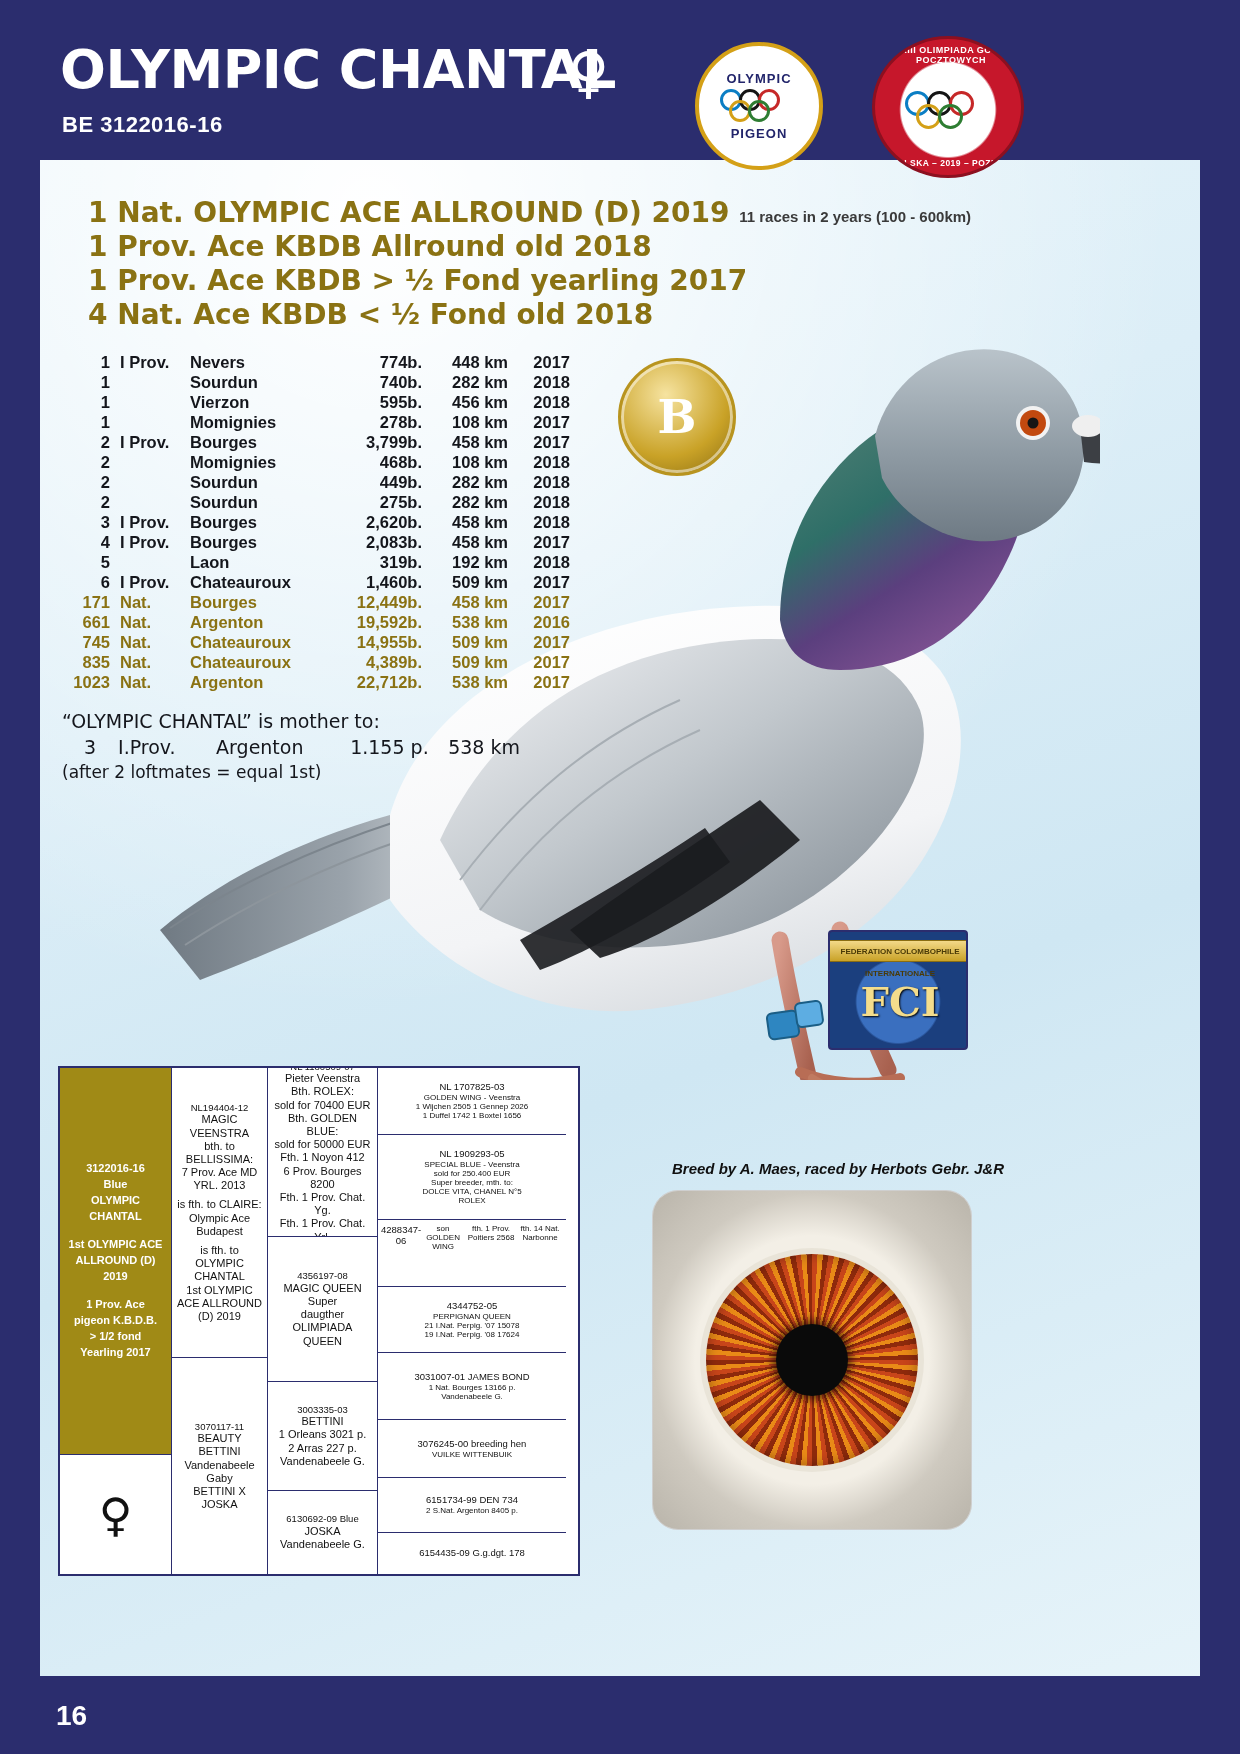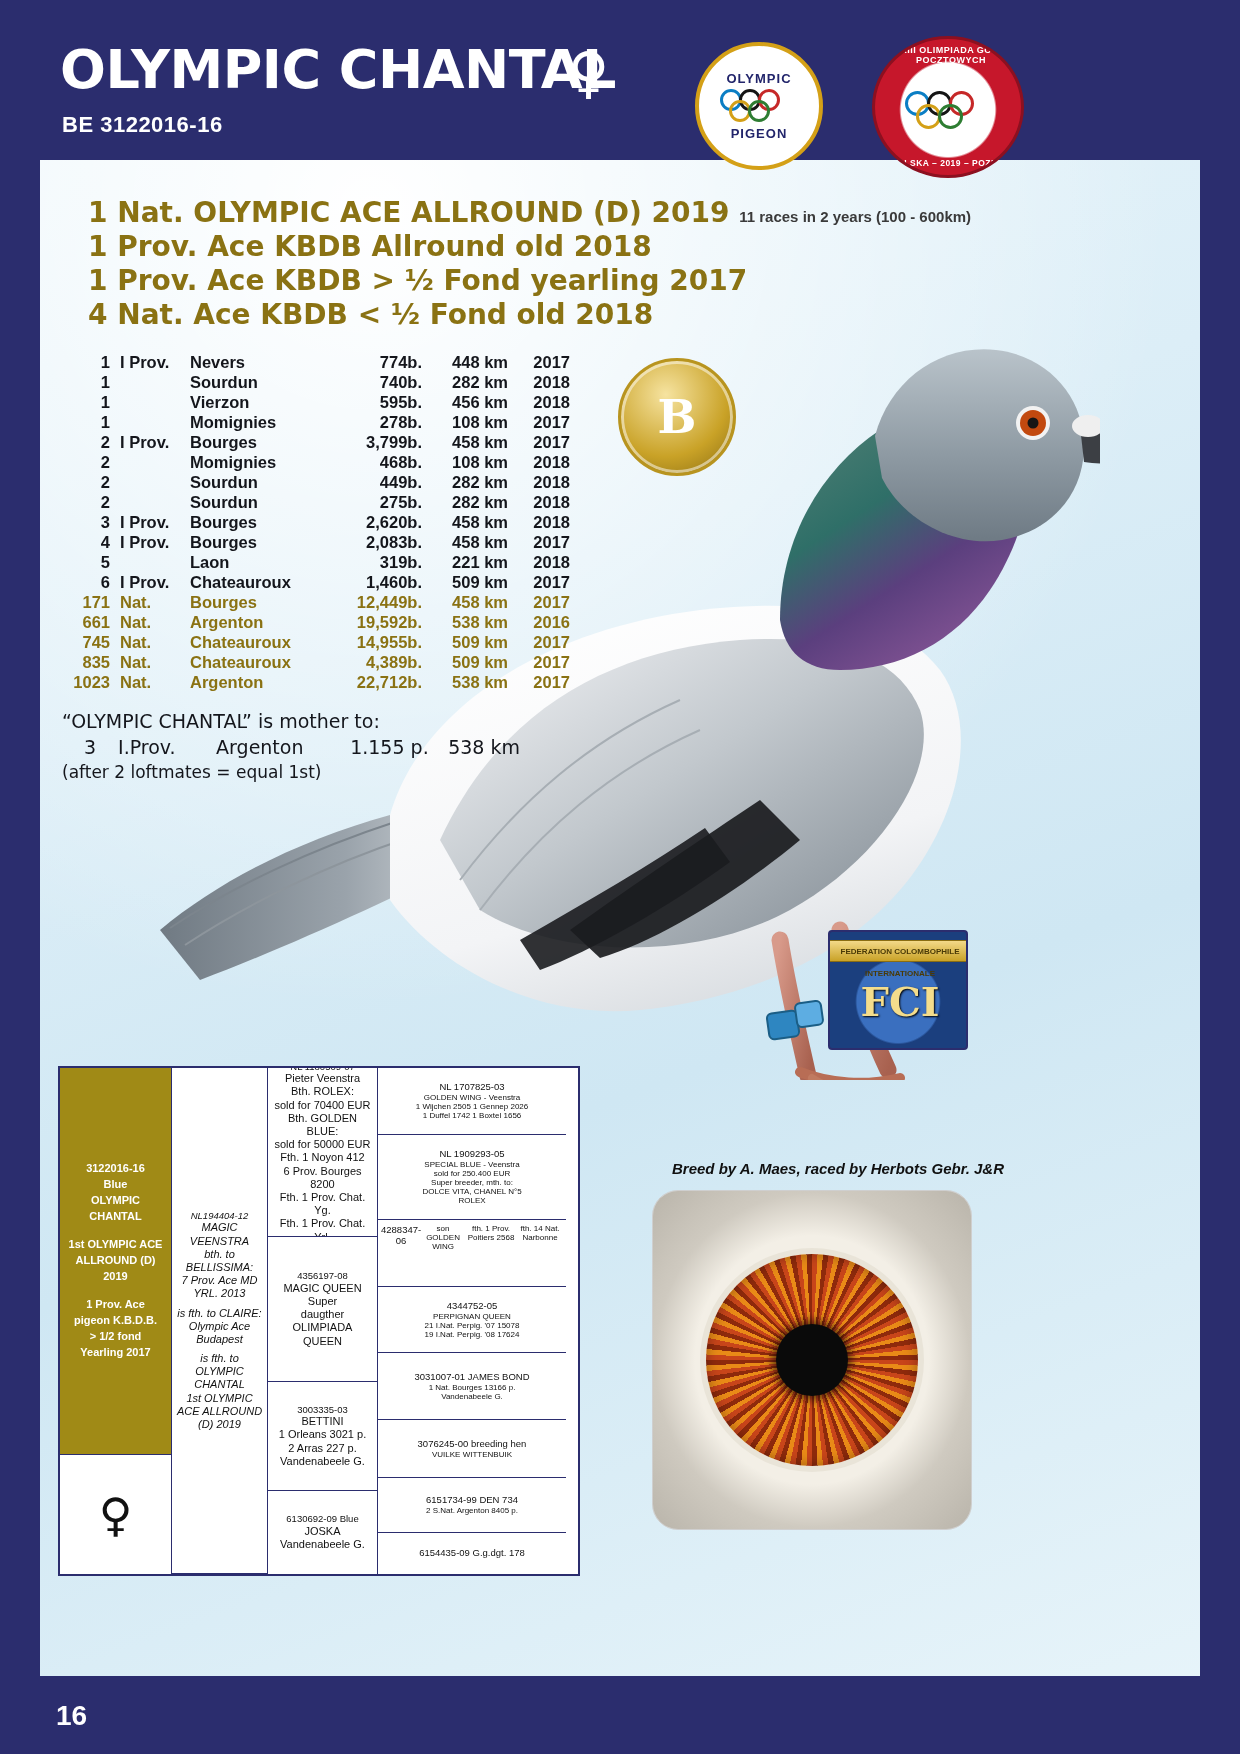--- a/index.html
+++ b/index.html
@@ -187,21 +187,21 @@
   }
 
   
   .pedigree {
     position:absolute; left:58px; top:1066px; width:522px; height:510px;
     border:2px solid #2b2d6e; background:#ffffff;
     display:flex;
   }
   .ped-col { display:flex; flex-direction:column; }
   .ped-col.c1 { width:112px; background:#a08a16; color:#ffffff; }
-  .ped-col.c2 { width:96px;font-style:italic; }
+  .ped-col.c2 { width:96px; }
   .ped-col.c3 { width:110px; }
   .ped-col.c4 { width:188px; }
   .cell {
     border-right:1px solid #2b2d6e; border-bottom:1px solid #2b2d6e;
     padding:4px 3px; font-size:9.5px; line-height:1.22; text-align:center;
     color:#111; overflow:hidden;
   }
   .ped-col.c4 .cell { border-right:none; }
   .c1-top {
     flex:1; display:flex; flex-direction:column; align-items:center; justify-content:center;
@@ -431,21 +431,21 @@
       <div class="c-race">Bourges</div>
       <div class="c-birds">2,083b.</div>
       <div class="c-km">458 km</div>
       <div class="c-yr">2017</div>
     </div>
     <div class="rrow">
       <div class="c-pos">5</div>
       <div class="c-lvl"></div>
       <div class="c-race">Laon</div>
       <div class="c-birds">319b.</div>
-      <div class="c-km">221 km</div>
+      <div class="c-km">192 km</div>
       <div class="c-yr">2018</div>
     </div>
     <div class="rrow">
       <div class="c-pos">6</div>
       <div class="c-lvl">I Prov.</div>
       <div class="c-race">Chateauroux</div>
       <div class="c-birds">1,460b.</div>
       <div class="c-km">509 km</div>
       <div class="c-yr">2017</div>
     </div>
@@ -553,20 +553,27 @@
       <div class="small">Olympic Ace</div>
       <div class="small">Budapest</div>
       <div style="height:6px"></div>
       <div class="small">is fth. to</div>
       <div class="small">OLYMPIC</div>
       <div class="small">CHANTAL</div>
       <div class="small">1st OLYMPIC</div>
       <div class="small">ACE ALLROUND</div>
       <div class="small">(D) 2019</div>
     </div>
+    <div class="cell" style="flex:1;border-bottom:none;display:flex;flex-direction:column;justify-content:center">
+      <div class="hdr">3070117-11</div>
+      <div class="small">BEAUTY BETTINI</div>
+      <div class="small">Vandenabeele</div>
+      <div class="small">Gaby</div>
+      <div class="small">BETTINI X JOSKA</div>
+    </div>
   </div>
 
   <div class="ped-col c3" id="gp-col">
       <div class="cell" style="flex: 1.6 1 0%; display: flex; flex-direction: column; justify-content: center;">
         <div class="hdr">NL 1180509-07</div>
         <div class="small">Pieter Veenstra</div>
         <div class="small">Bth. ROLEX:</div>
         <div class="small">sold for 70400 EUR</div>
         <div class="small">Bth. GOLDEN BLUE:</div>
         <div class="small">sold for 50000 EUR</div>

